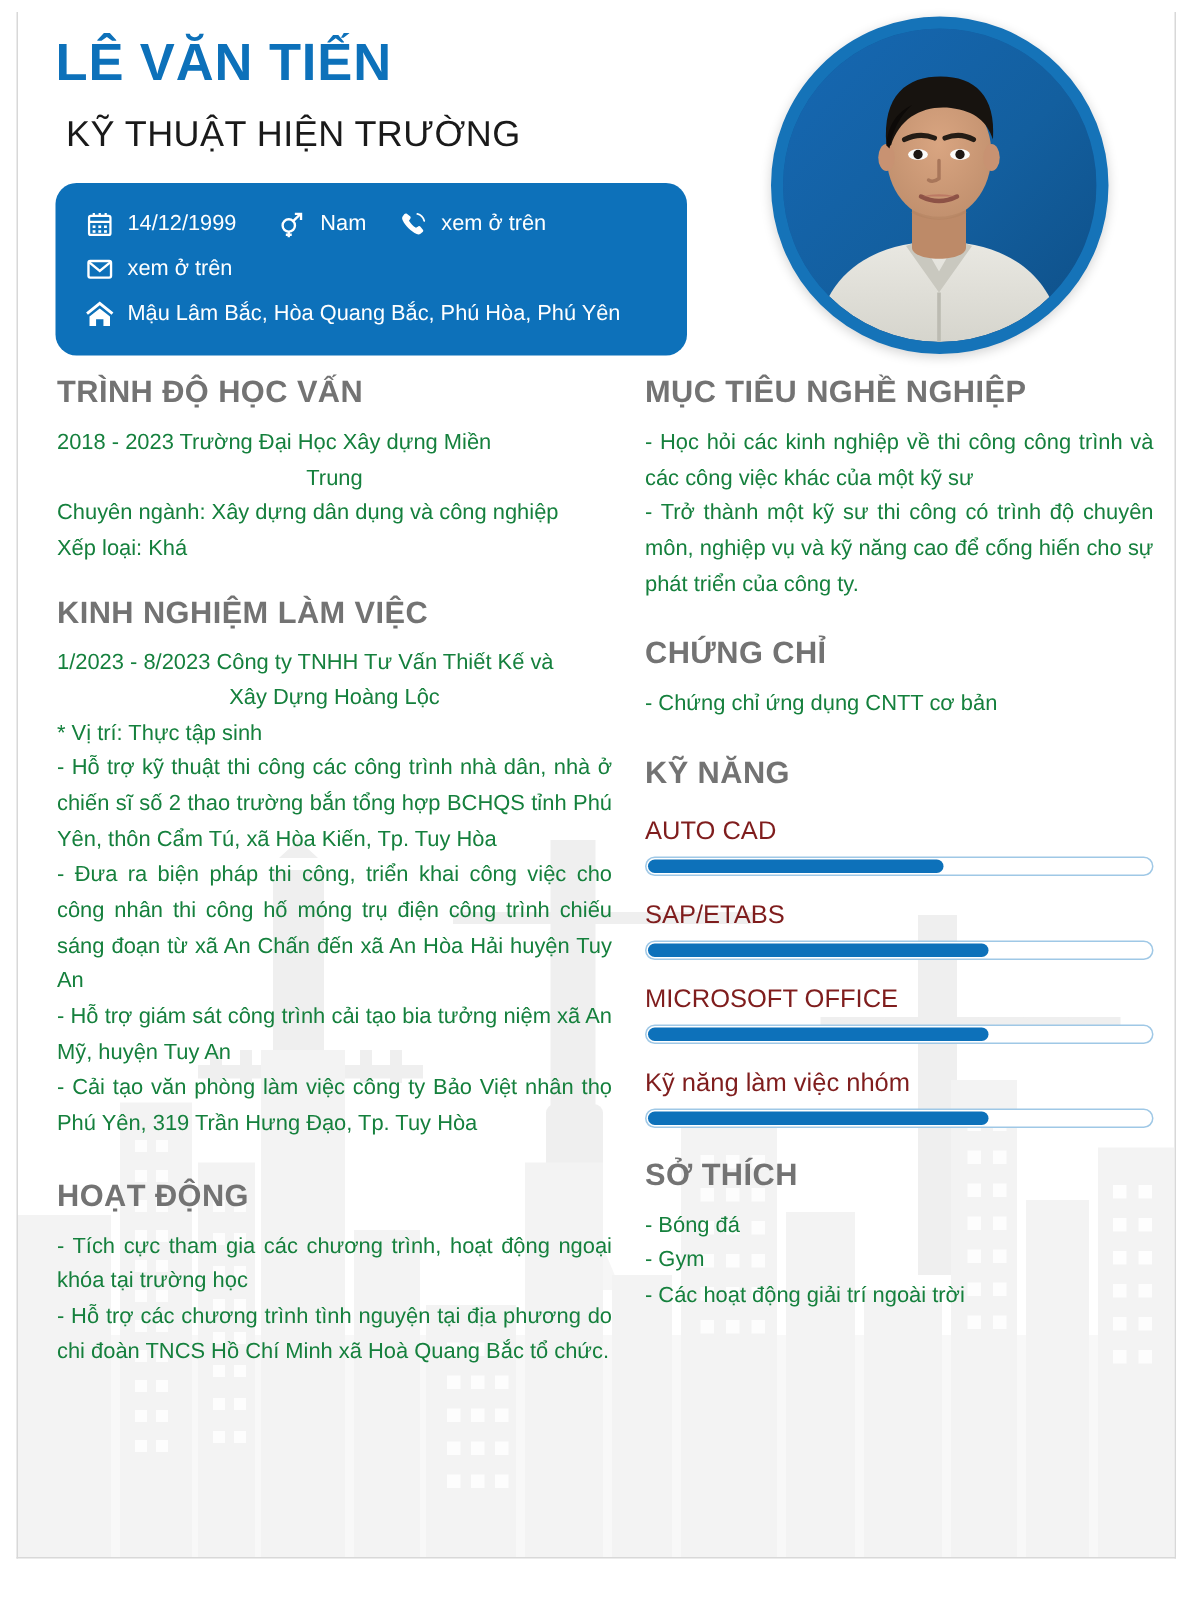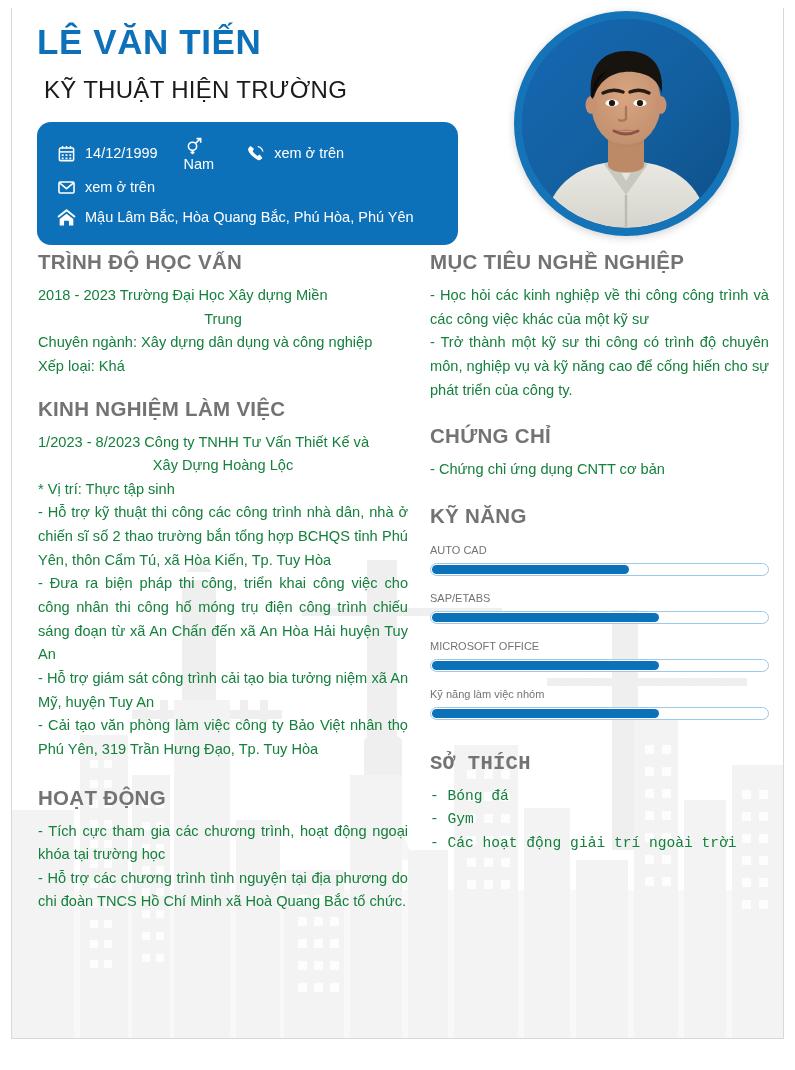--- a/index.html
+++ b/index.html
@@ -96,21 +96,21 @@
     display: inline-flex;
     align-items: center;
     justify-content: center;
     width: 22px;
     height: 22px;
     margin-right: 8px;
     flex: 0 0 auto;
   }
   .contact-item .ico svg { display: block; }
   .gap-dob   { margin-right: 26px; }
-  .gap-sex   { margin-right: 30px; flex-direction: column; }
+  .gap-sex   { margin-right: 20px; }
 
   .photo-wrap {
     position: absolute;
     left: 514px;
     top: 11px;
     width: 225px;
     height: 225px;
     border-radius: 50%;
     border: 8px solid #1573b8;
     box-sizing: border-box;
@@ -152,22 +152,22 @@
     font-size: 14.6px;
     line-height: 1.62;
   }
   p.body.just { text-align: justify; }
   p.body.center { text-align: center; }
   .tight { line-height: 1.5; }
 
   
   .skill { margin-bottom: 12px; }
   .skill-label {
-    color: #737373;
-    font-size: 11px;
+    color: #7f1d1d;
+    font-size: 17px;
     margin-bottom: 7px;
     margin-top: 16px;
   }
   .bar-outer {
     position: relative;
     height: 13px;
     border-radius: 7px;
     border: 1px solid #9fc8e6;
     background: #ffffff;
     box-sizing: border-box;
@@ -564,21 +564,21 @@
           </div>
 
           <div class="skill">
             <div class="skill-label">Kỹ năng làm việc nhóm</div>
             <div class="bar-outer">
               <div class="bar-fill" style="width: calc(68% - 2px);"></div>
             </div>
           </div>
         </div>
 
-        <div class="sec-block" style="margin-top:32px;font-family:Liberation Mono, monospace;">
+        <div class="sec-block" style="margin-top:20px;">
           <h2 class="sec">SỞ THÍCH</h2>
           <p class="body tight">- Bóng đá</p>
           <p class="body tight">- Gym</p>
           <p class="body tight">- Các hoạt động giải trí ngoài trời</p>
         </div>
 
       </div>
     </div>
   </div>
 </div>

